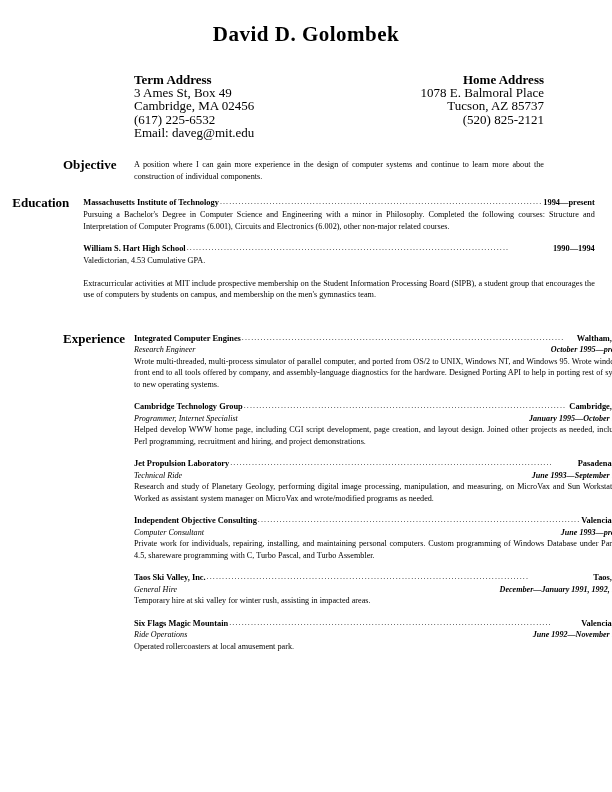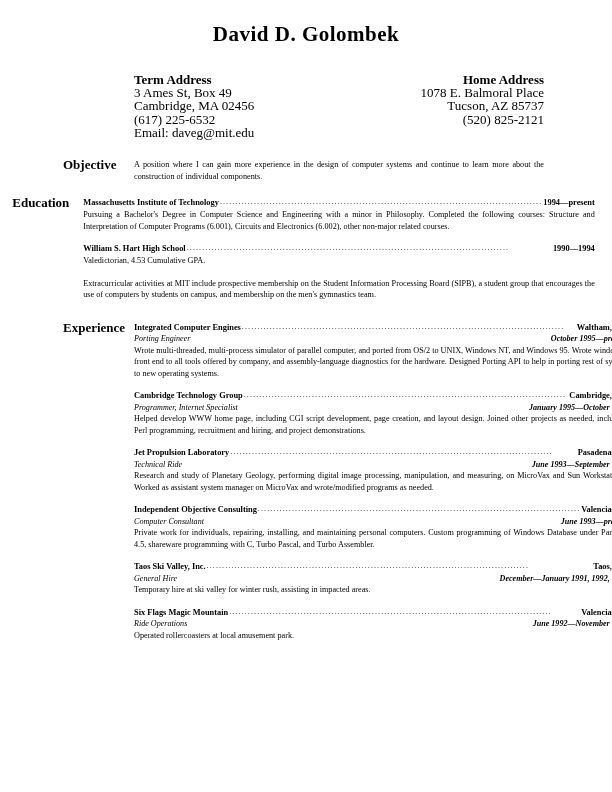--- a/index.html
+++ b/index.html
@@ -167,32 +167,32 @@
           <span class="dots">........................................................................................................</span>
           <span class="rt">1990—1994</span>
         </div>
         <div class="desc tight">Valedictorian, 4.53 Cumulative GPA.</div>
       </div>
 
       <div class="desc gap-para">Extracurricular activities at MIT include prospective membership on the Student Information Processing Board (SIPB), a student group that encourages the use of computers by students on campus, and membership on the men's gymnastics team.</div>
     </div>
   </div>
 
-  <div class="section" style="margin-top:21px;font-family:Liberation Serif, serif;">
+  <div class="section" style="margin-top:32px;font-family:Liberation Serif, serif;">
     <div class="sec-label">Experience</div>
     <div class="sec-body">
 
       <div class="entry">
         <div class="leader">
           <span class="lt">Integrated Computer Engines</span>
           <span class="dots">........................................................................................................</span>
           <span class="rt">Waltham, MA</span>
         </div>
         <div class="subline">
-          <span class="sl">Porting Engineer</span>
+          <span class="sl">Research Engineer</span>
           <span class="sr">October 1995—present</span>
         </div>
         <div class="desc">Wrote multi-threaded, multi-process simulator of parallel computer, and ported from OS/2 to UNIX, Windows NT, and Windows 95. Wrote windowed front end to all tools offered by company, and assembly-language diagnostics for the hardware.  Designed Porting API to help in porting rest of system to new operating systems.</div>
       </div>
 
       <div class="entry">
         <div class="leader">
           <span class="lt">Cambridge Technology Group</span>
           <span class="dots">........................................................................................................</span>
           <span class="rt">Cambridge, MA</span>

